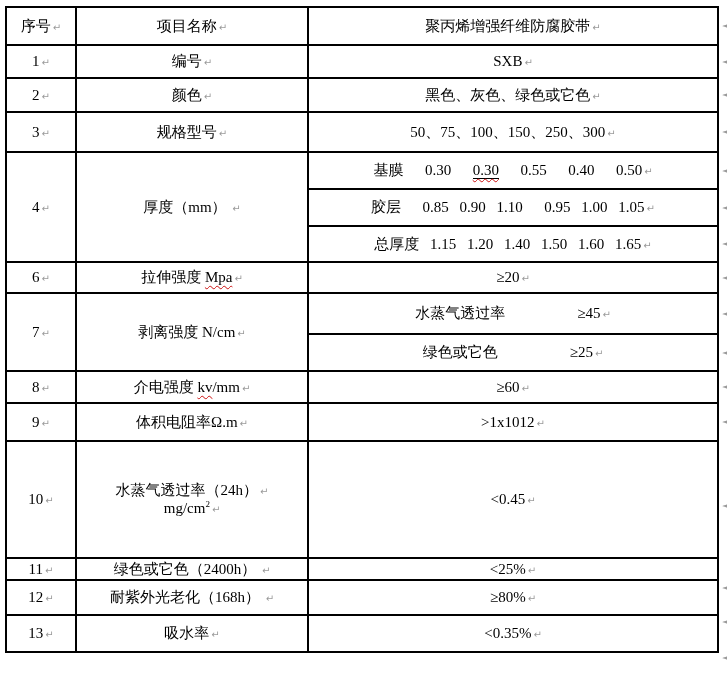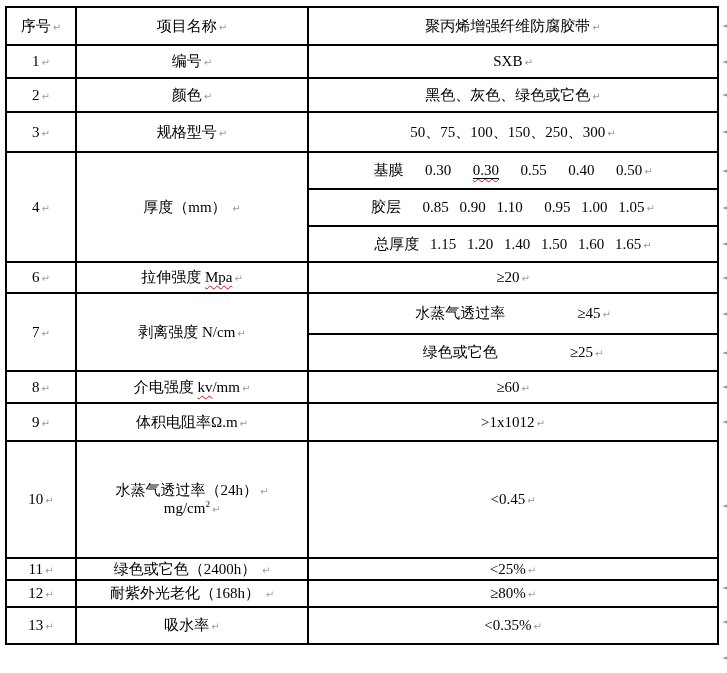--- a/index.html
+++ b/index.html
@@ -129,21 +129,21 @@
       </td>
       <td><span>&lt;0.45</span><span class="pmark">↵</span></td>
     </tr>
 
     <tr style="height:16px">
       <td><span>11</span><span class="pmark">↵</span></td>
       <td><span>绿色或它色（2400h） </span><span class="pmark">↵</span></td>
       <td><span>&lt;25%</span><span class="pmark">↵</span></td>
     </tr>
 
-    <tr style="height:27px">
+    <tr style="height:35px">
       <td><span>12</span><span class="pmark">↵</span></td>
       <td><span>耐紫外光老化（168h） </span><span class="pmark">↵</span></td>
       <td><span>≥80%</span><span class="pmark">↵</span></td>
     </tr>
 
     <tr style="height:37px">
       <td><span>13</span><span class="pmark">↵</span></td>
       <td><span>吸水率</span><span class="pmark">↵</span></td>
       <td><span>&lt;0.35%</span><span class="pmark">↵</span></td>
     </tr>

